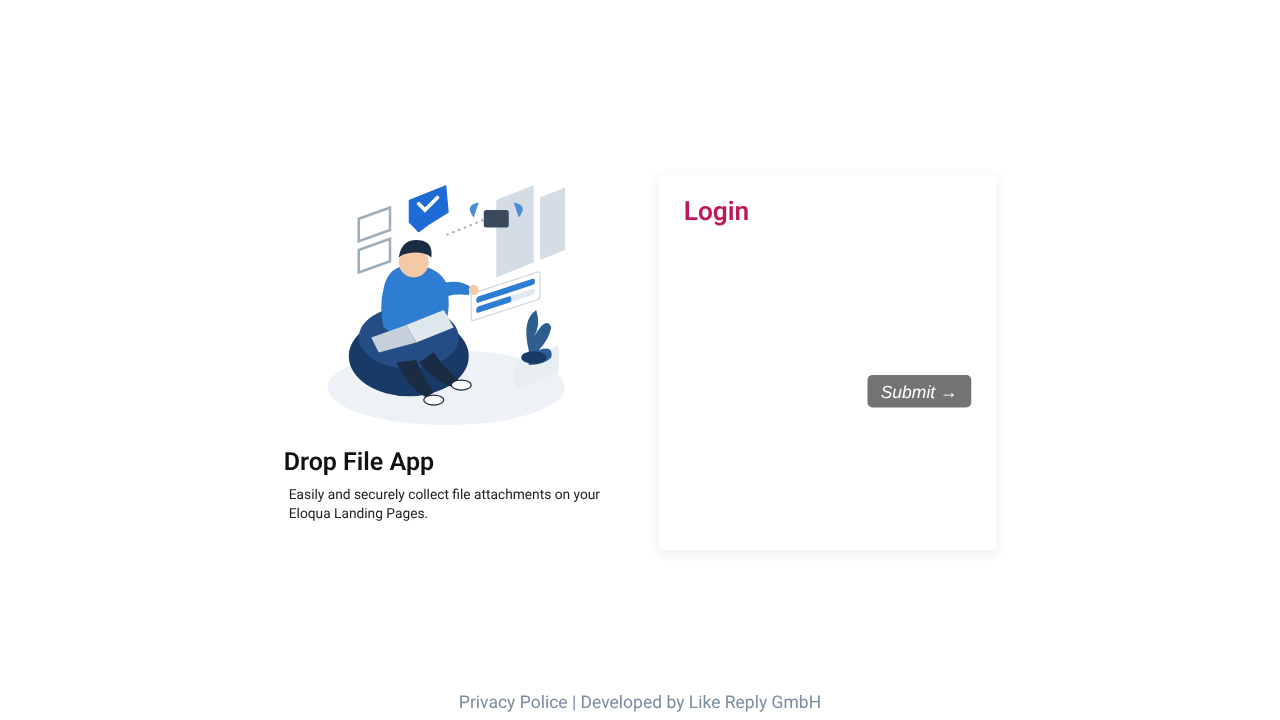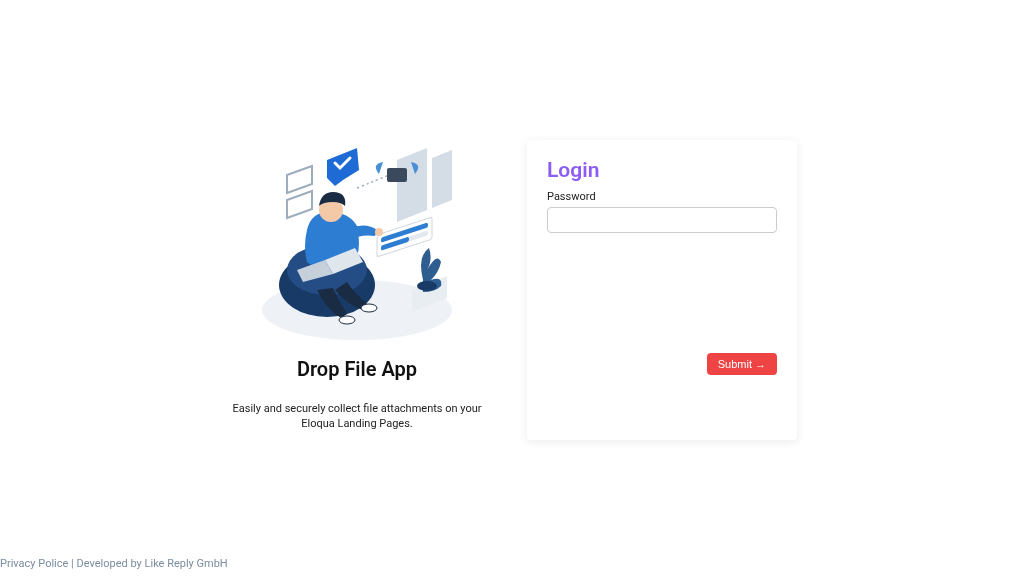--- a/index.html
+++ b/index.html
@@ -5,47 +5,47 @@
   * { box-sizing: border-box; margin: 0; padding: 0; }
   html, body { width: 1024px; height: 576px; overflow: hidden; font-family: -apple-system, BlinkMacSystemFont, "Segoe UI", Roboto, Helvetica, Arial, sans-serif; background: #fff; }
   body { position: relative; }
 
   
   .waves { position: absolute; inset: 0; z-index: -1; }
   .waves svg { position: absolute; }
 
   
   .content { position: absolute; top: 140px; left: 0; right: 0; display: flex; justify-content: center; gap: 40px; }
-  .left { width: 260px; text-align: center; }
+  .left { width: 260px; }
   .illustration { width: 220px; height: 205px; margin: 0 auto 12px; position: relative; }
   .app-title { font-size: 20px; font-weight: 600; color: #111; margin-top: 6px; }
-  .app-desc  { font-size: 11px; color: #222; margin-top: 20px; line-height: 1.4; padding: 0 4px; }
+  .app-desc  { font-size: 11px; color: #222; margin-top: 7px; line-height: 1.4; padding: 0 4px; }
 
   .card {
     width: 270px; min-height: 300px; background: #fff;
     border-radius: 4px; padding: 18px 20px 14px;
     box-shadow: 0 2px 10px rgba(0,0,0,0.08);
     display: flex; flex-direction: column;
   }
-  .login-title { font-size: 21px; font-weight: 600; color: #8b5cf6; margin-bottom: 8px; }
+  .login-title { font-size: 21px; font-weight: 600; color: #be185d; margin-bottom: 8px; }
   .login-desc  { font-size: 10.5px; color: #333; line-height: 1.4; margin-bottom: 14px; }
   .field-group { margin-bottom: 10px; }
   .field-label { font-size: 11px; color: #222; margin-bottom: 4px; display: block; }
   .field-input {
     width: 100%; height: 26px; border: 1px solid #ccc; border-radius: 4px;
     padding: 0 6px; font-size: 12px; background: #fff;
   }
   .submit-row { display: flex; justify-content: flex-end; margin-top: 110px; }
   .submit-btn {
-    background: #ef4444; color: #fff; border: none; border-radius: 4px;
-    padding: 5px 11px; font-size: 11px; cursor: pointer;
+    background: #737373; color: #fff; border: none; border-radius: 4px;
+    padding: 5px 11px; font-size: 14px; cursor: pointer; font-style: italic;
   }
 
   
-  .footer { position: absolute; bottom: 6px; left: 0; right: 0; font-size: 11px; color: #7b8ca0; }
+  .footer { position: absolute; bottom: 6px; left: 0; right: 0; text-align: center; font-size: 14px; color: #7b8ca0; }
   .footer a { color: #7b8ca0; text-decoration: none; }
 </style>
 </head>
 <body>
 
 <div class="waves">
 
   <svg width="1024" height="160" style="top:0;left:0">
     <path d="M0,0 L1024,0 L1024,40 C820,140 720,-20 512,60 C380,110 160,110 0,40 Z" fill="#dbe7f0"></path>
     <path d="M0,0 L1024,0 L1024,70 C880,150 740,70 560,30 C420,0 200,90 0,70 Z" fill="#c4d8e6"></path>
@@ -121,24 +121,20 @@
       </svg>
     </div>
     <div class="app-title">Drop File App</div>
     <div class="app-desc">Easily and securely collect file attachments on your Eloqua Landing Pages.</div>
   </div>
 
   <div class="card">
     <div class="login-title">Login</div>
 
 
-    <div class="field-group">
-      <label class="field-label">Password</label>
-      <input class="field-input" type="password" value="" style="">
-    </div>
 
     <div class="submit-row">
       <button class="submit-btn">Submit →</button>
     </div>
   </div>
 
 </div>
 
 <div class="footer">
   <a href="#">Privacy Police</a><span> | </span><span>Developed by Like Reply GmbH</span>

